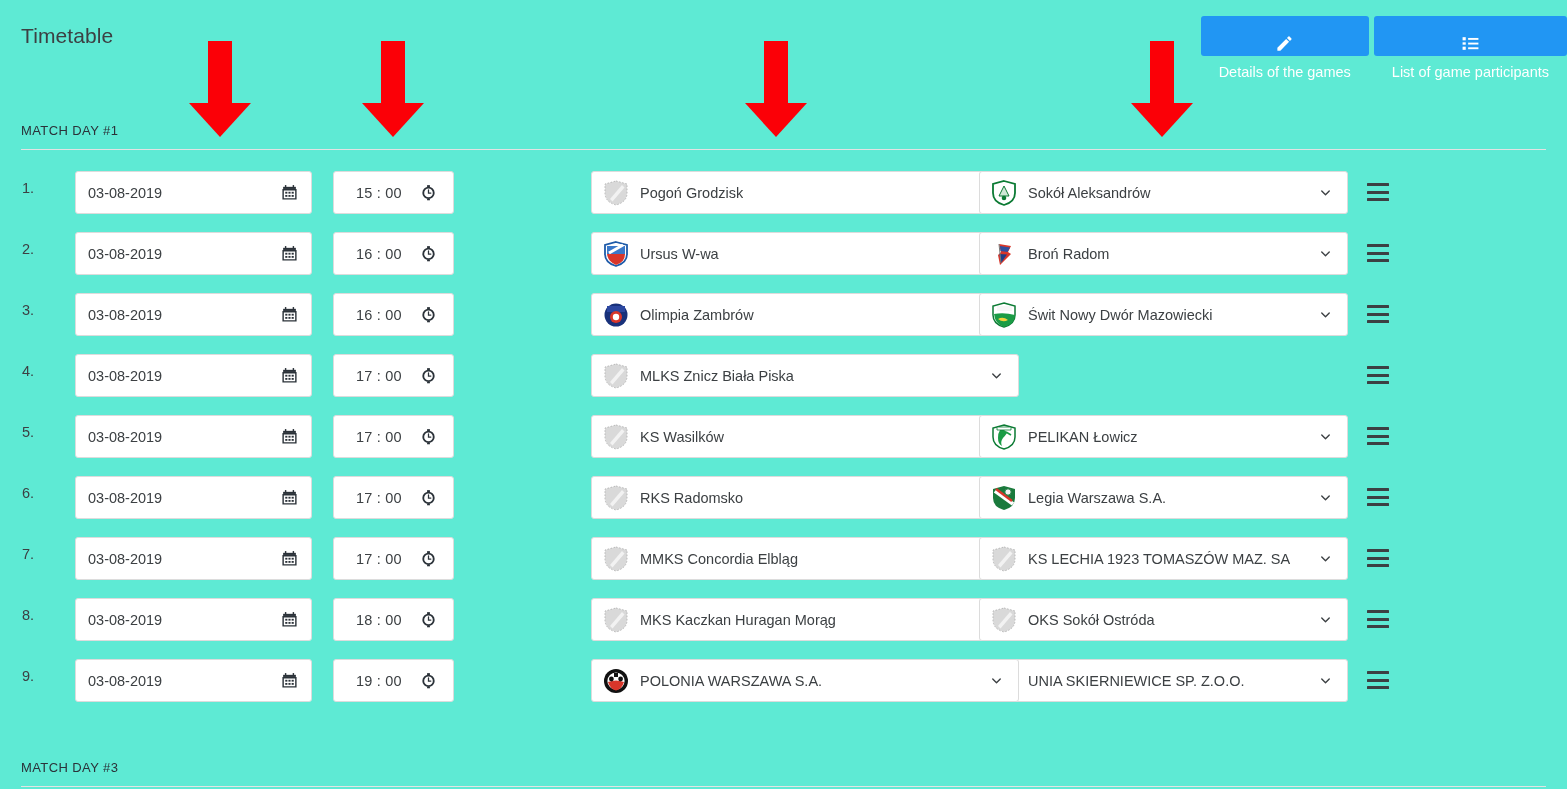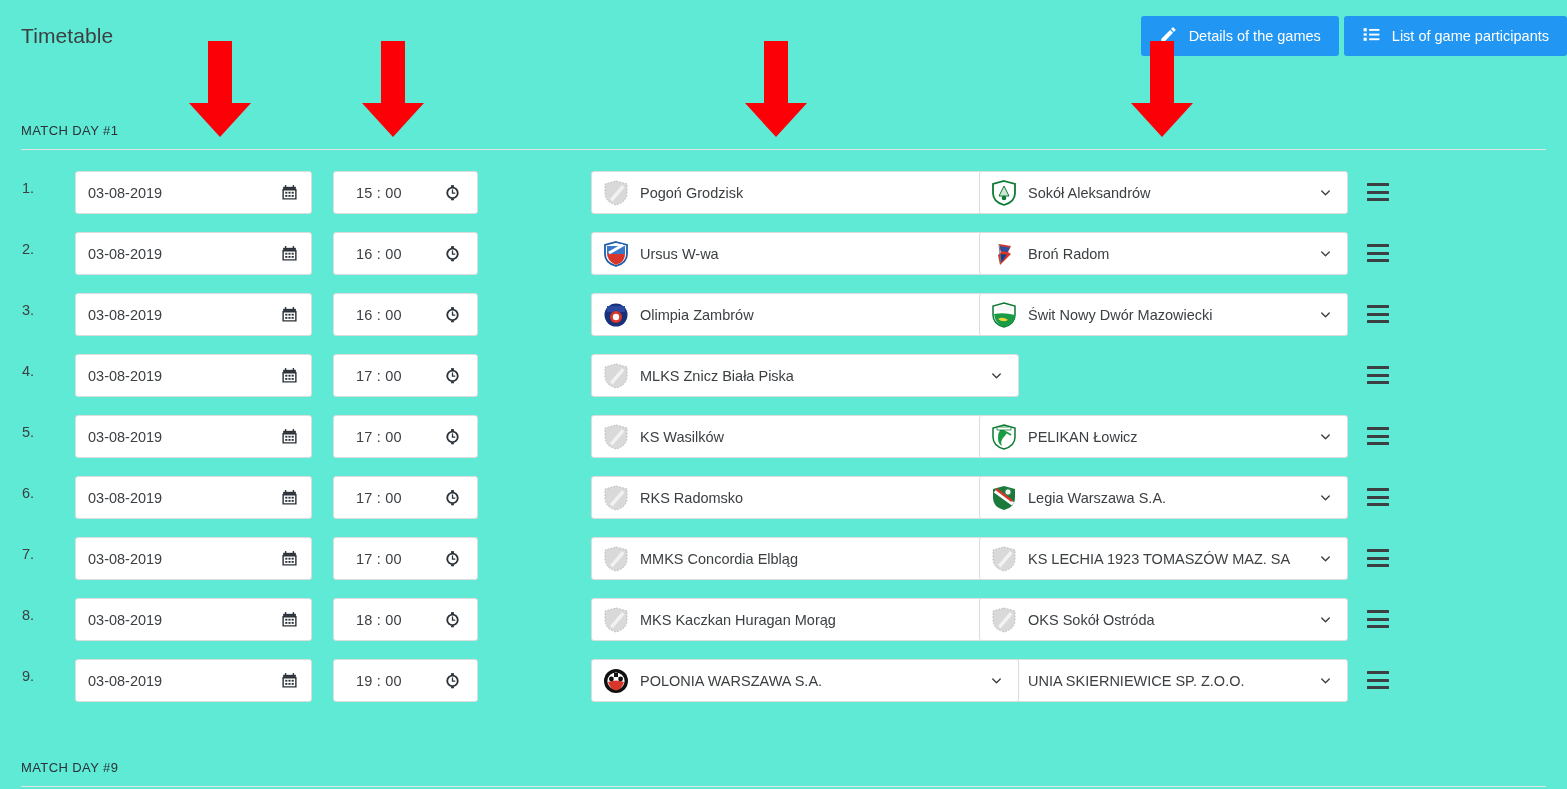--- a/index.html
+++ b/index.html
@@ -22,32 +22,33 @@
     white-space: nowrap;
   }
   .top-actions {
     position: absolute;
     right: 0px; top: 16px;
     display: flex;
     gap: 5px;
   }
   .btn {
     display: flex;
-    align-items: flex-end;
+    align-items: center;
     gap: 11px;
     background: #2196f3;
     color: #ffffff;
     border: none;
     border-radius: 3px;
     height: 40px;
-    padding: 12px 18px;
+    padding: 18px 18px;
     font-size: 14.5px;
     font-family: "Liberation Sans", sans-serif;
     cursor: pointer;
     white-space: nowrap;
+    flex-direction: column;
   }
   .btn .bicon { display: flex; align-items: center; justify-content: center; width: 19px; height: 19px; }
   .btn .bicon svg { display: block; }
 
   
   .arrow {
     position: absolute;
     width: 0; height: 0;
   }
   .arrow .shaft {
@@ -104,21 +105,21 @@
     top: 0;
     height: 43px;
     border: 1px solid #dcdcdc;
     border-radius: 3px;
     background: #fff;
     display: flex;
     align-items: center;
     cursor: pointer;
   }
   .field.date { left: 75px; width: 237px; }
-  .field.time { left: 333px; width: 145px; }
+  .field.time { left: 333px; width: 121px; }
   .field.team-home { left: 591px; width: 428px; }
   .field.team-away { left: 979px; width: 369px; }
 
   .field .val {
     font-size: 14.5px;
     color: #3c4043;
     white-space: nowrap;
     overflow: hidden;
     text-overflow: ellipsis;
   }
@@ -794,16 +795,16 @@
           </span>
         </div>
         <div class="drag-handle">
           <i></i>
           <i></i>
           <i></i>
         </div>
       </div>
     </div>
 
-  <div class="matchday-label" style="top:760px">MATCH DAY #9</div>
+  <div class="matchday-label" style="top:760px">MATCH DAY #3</div>
   <div class="hr" style="top:786px"></div>
 
 </div>
 
 </body></html>

